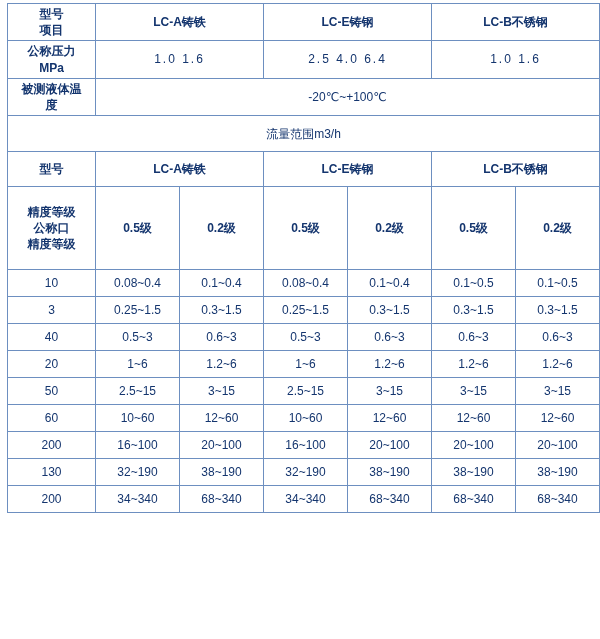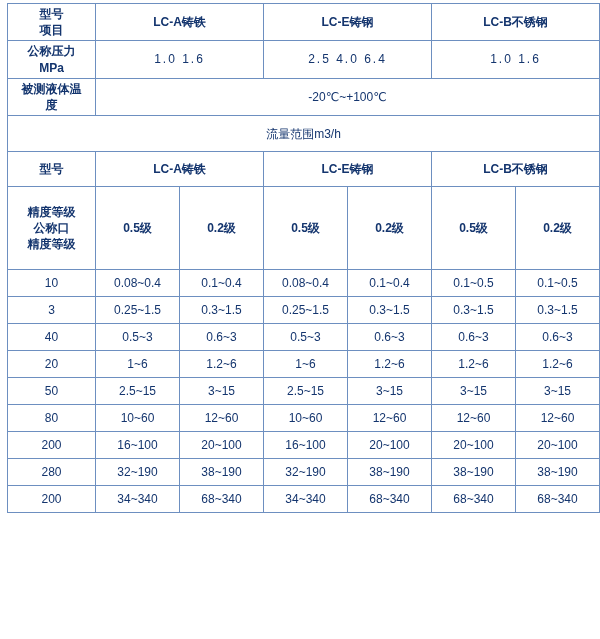--- a/index.html
+++ b/index.html
@@ -169,39 +169,39 @@
       <tr class="valrow">
         <td class="dn-cell">50</td>
         <td>2.5~15</td>
         <td>3~15</td>
         <td>2.5~15</td>
         <td>3~15</td>
         <td>3~15</td>
         <td>3~15</td>
       </tr>
       <tr class="valrow">
-        <td class="dn-cell">80</td>
+        <td class="dn-cell">60</td>
         <td>10~60</td>
         <td>12~60</td>
         <td>10~60</td>
         <td>12~60</td>
         <td>12~60</td>
         <td>12~60</td>
       </tr>
       <tr class="valrow">
         <td class="dn-cell">200</td>
         <td>16~100</td>
         <td>20~100</td>
         <td>16~100</td>
         <td>20~100</td>
         <td>20~100</td>
         <td>20~100</td>
       </tr>
       <tr class="valrow">
-        <td class="dn-cell">280</td>
+        <td class="dn-cell">130</td>
         <td>32~190</td>
         <td>38~190</td>
         <td>32~190</td>
         <td>38~190</td>
         <td>38~190</td>
         <td>38~190</td>
       </tr>
       <tr class="valrow">
         <td class="dn-cell">200</td>
         <td>34~340</td>

